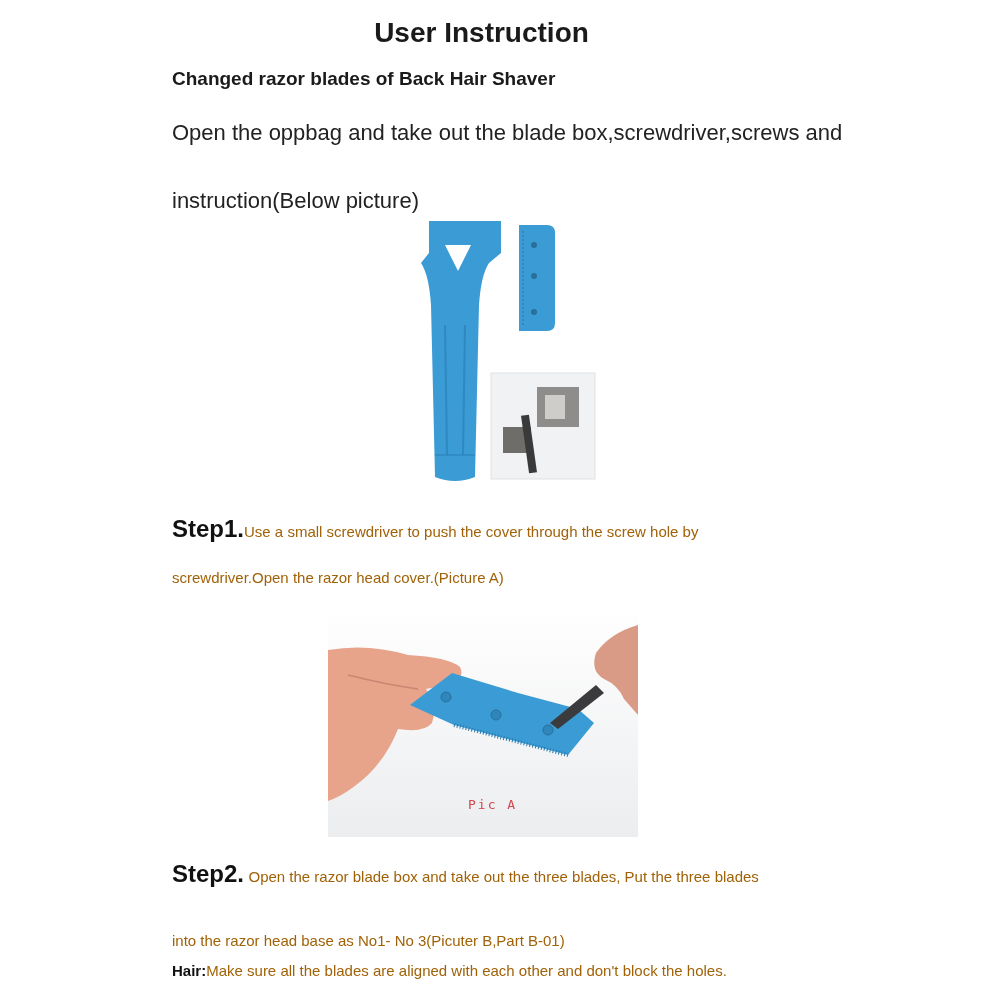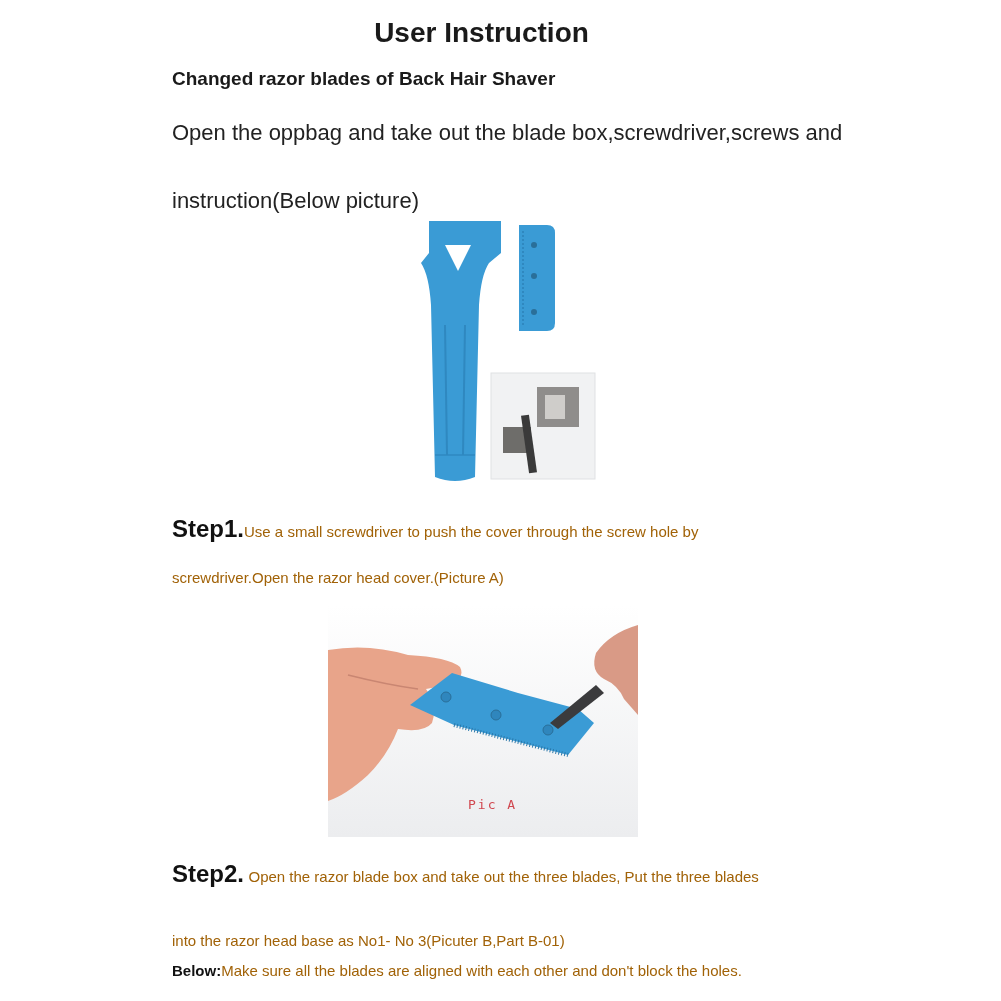--- a/index.html
+++ b/index.html
@@ -83,14 +83,14 @@
   </div>
 </div>
 
 <div class="abs" style="left:172px; top:860px;">
   <span class="step-label">Step2.</span>
   <span class="body-sm">Open the razor blade box and take out the three blades, Put the three blades</span>
 </div>
 <div class="abs body-sm" style="left:172px; top:932px;">into the razor head base as No1- No 3(Picuter B,Part B-01)</div>
 
 <div class="abs" style="left:172px; top:962px;">
-  <span class="note-label">Below:</span><span class="body-sm">Make sure all the blades are aligned with each other and don't block the holes.</span>
+  <span class="note-label">Hair:</span><span class="body-sm">Make sure all the blades are aligned with each other and don't block the holes.</span>
 </div>
 
 </body></html>

